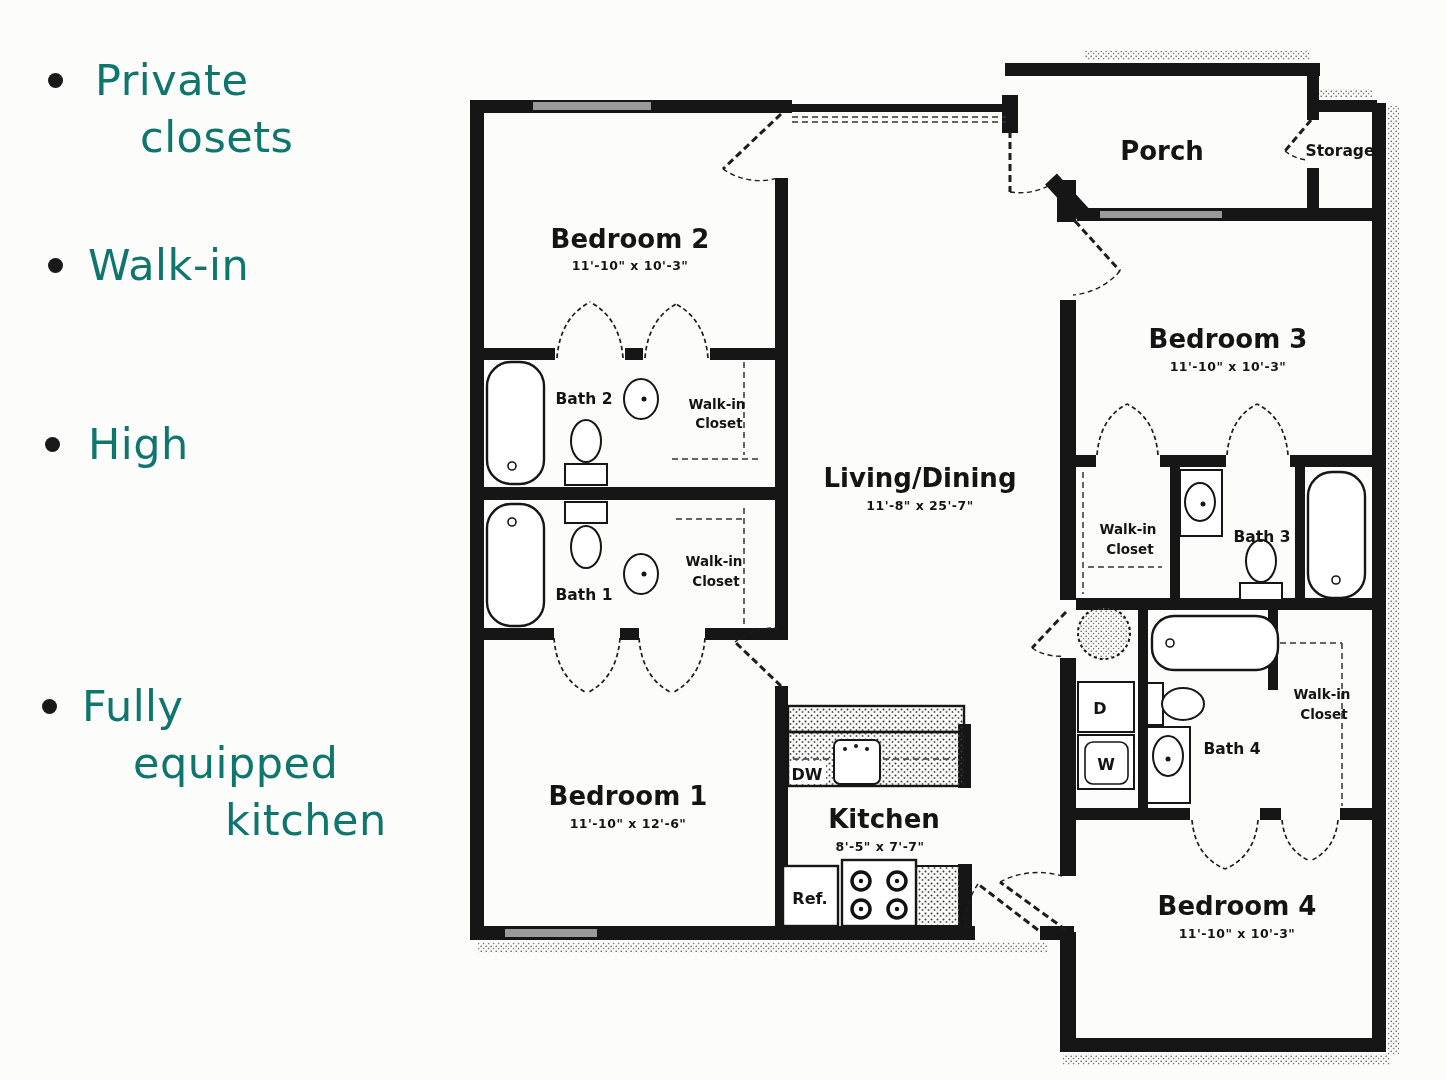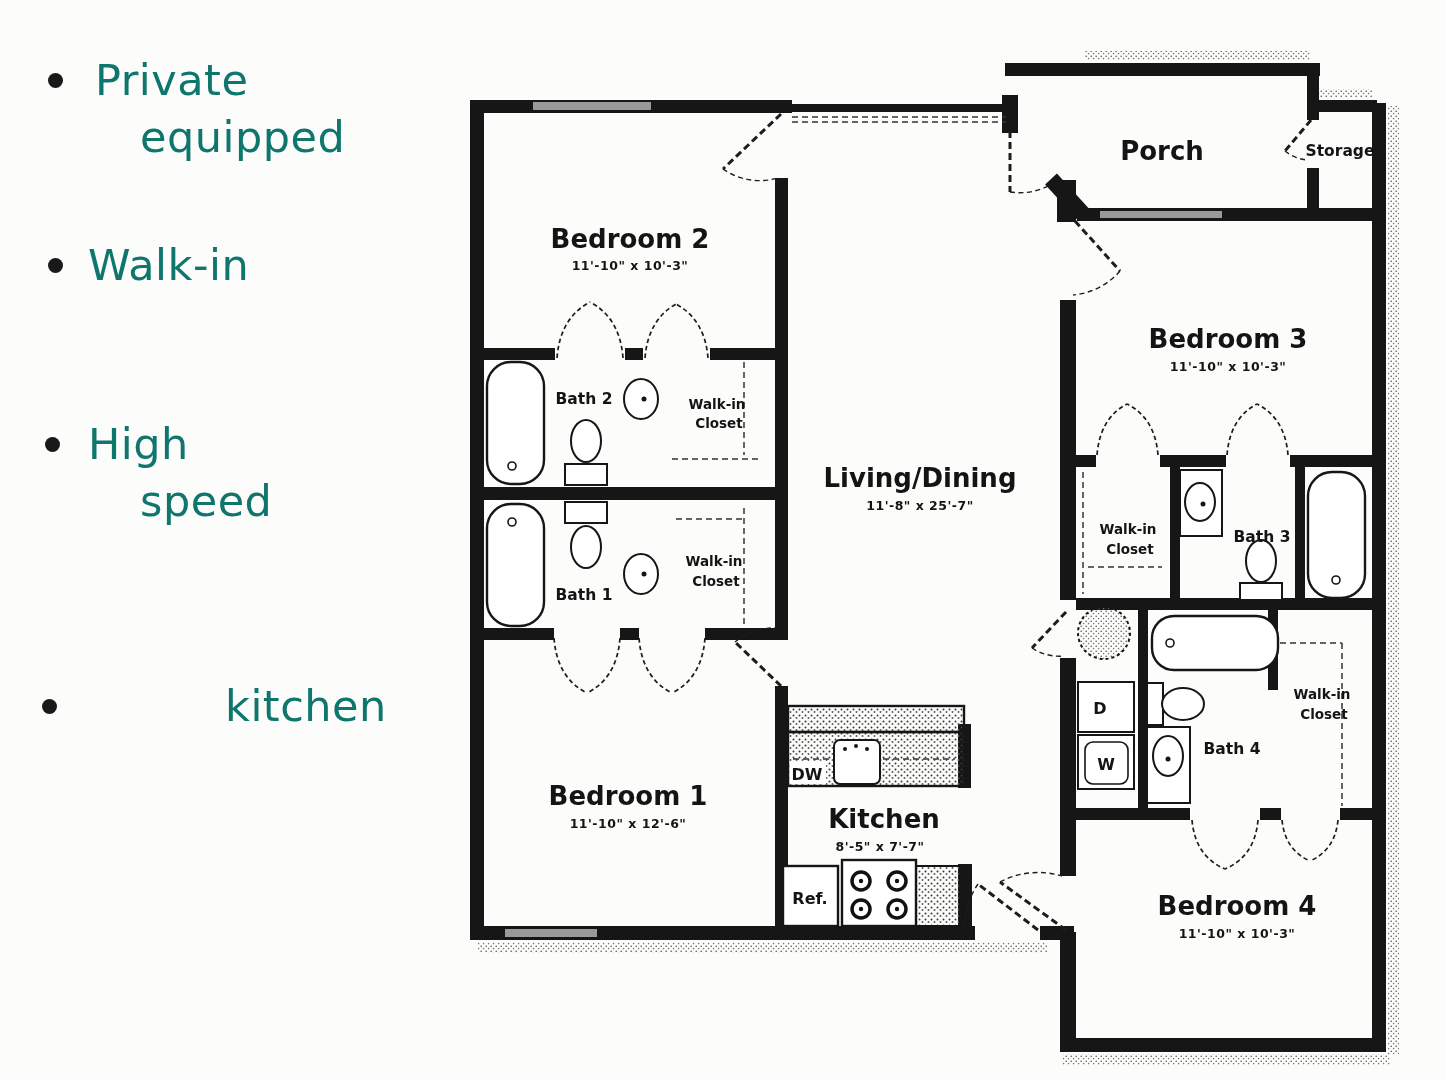--- a/index.html
+++ b/index.html
@@ -34,33 +34,34 @@
 </style>
 </head>
 <body>
 
 <div class="canvas">
 
   <div>
     <div class="feat-item" id="item1">
       <span class="bullet"></span>
       <div class="feat-line" style="padding-left:47px">Private</div>
-      <div class="feat-line" style="padding-left:92px">equipped</div>
+      <div class="feat-line" style="padding-left:92px">closets</div>
     </div>
     <div class="feat-item" id="item2">
       <span class="bullet"></span>
       <div class="feat-line" style="padding-left:40px">Walk-in</div>
     </div>
     <div class="feat-item" id="item3">
       <span class="bullet"></span>
       <div class="feat-line" style="padding-left:43px">High</div>
-      <div class="feat-line" style="padding-left:95px">speed</div>
     </div>
     <div class="feat-item" id="item4">
       <span class="bullet"></span>
+      <div class="feat-line" style="padding-left:40px">Fully</div>
+      <div class="feat-line" style="padding-left:91px">equipped</div>
       <div class="feat-line" style="padding-left:183px">kitchen</div>
     </div>
   </div>
 
   <svg width="945" height="1020" viewBox="455 50 945 1020">
     <defs>
       <pattern id="stip" width="5" height="5" patternUnits="userSpaceOnUse">
         <circle cx="1.2" cy="1.2" r=".8" fill="#555"></circle>
           <circle cx="3.6" cy="3.6" r=".8" fill="#777"></circle>
       </pattern>

